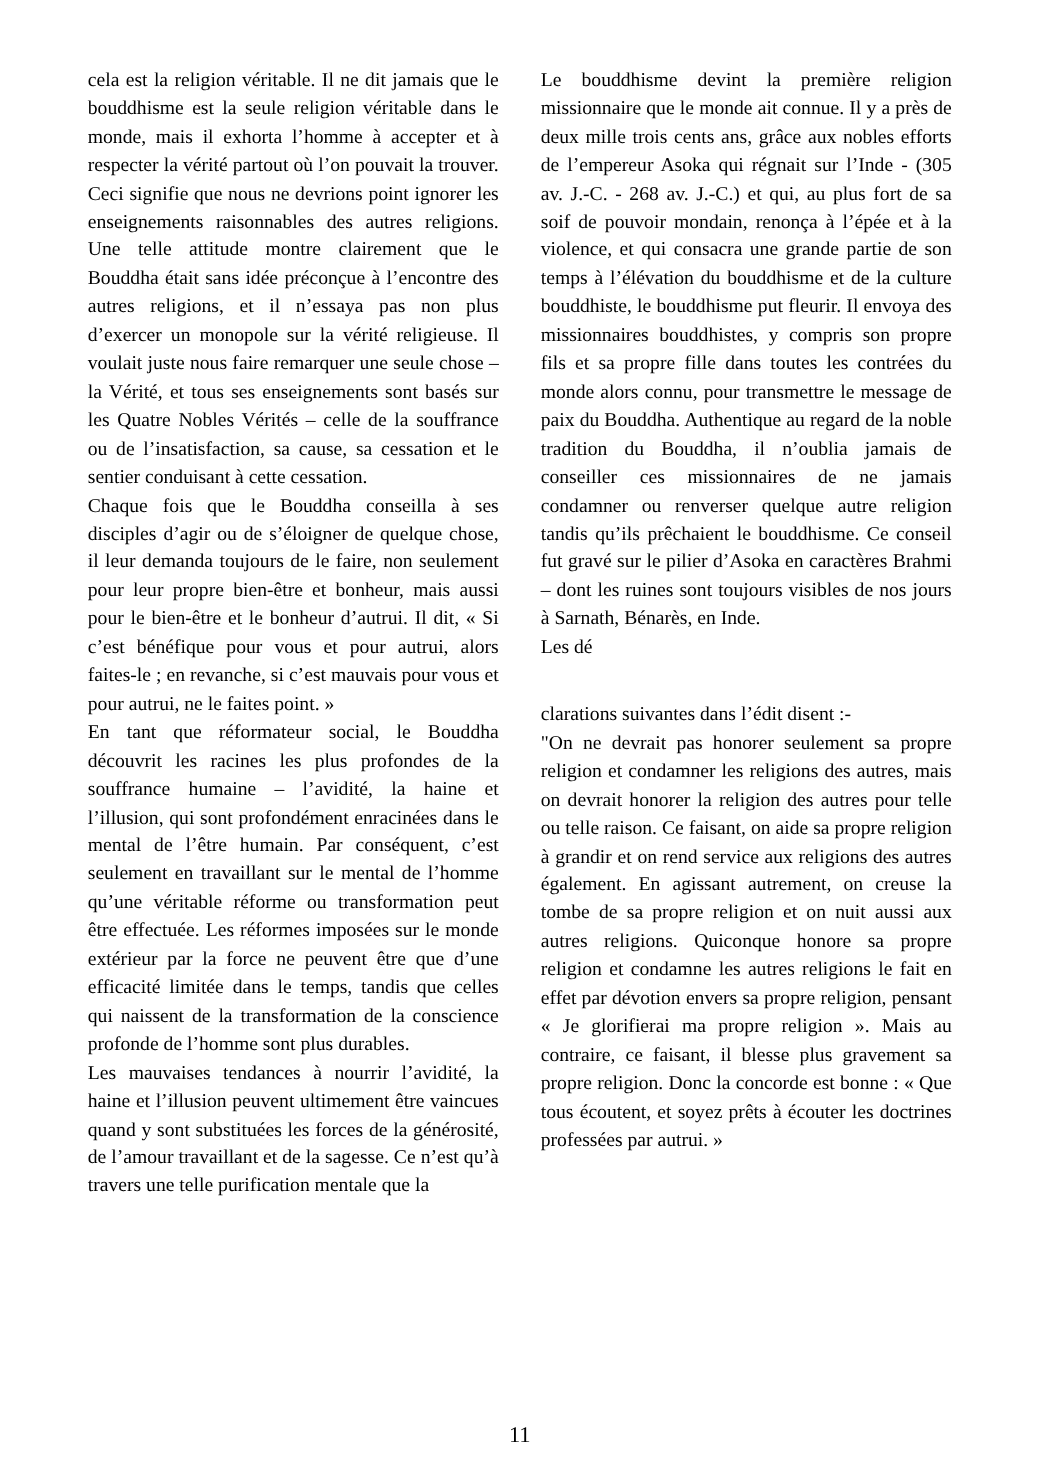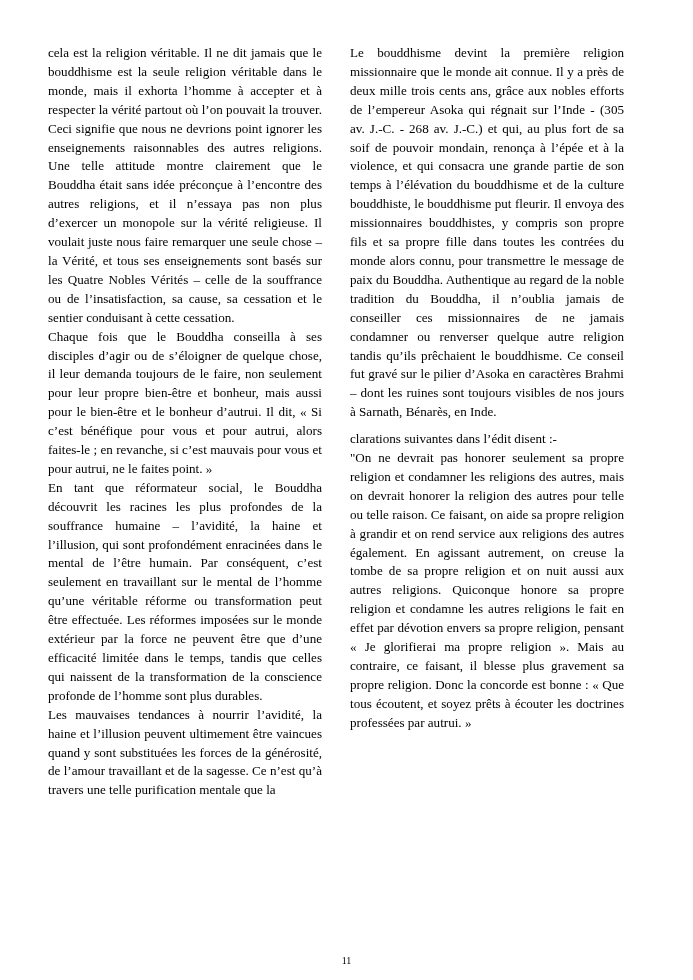--- a/index.html
+++ b/index.html
@@ -19,60 +19,62 @@
   .page {
     width: 693px;
     height: 980px;
     position: relative;
     padding: 44px 48px 30px 48px;
   }
   .columns {
     display: flex;
     gap: 28px;
     height: 890px;
+    justify-content: center;
   }
   .col {
     width: 274px;
     display: flex;
     flex-direction: column;
   }
   p {
     margin: 0;
     font-size: 13.1px;
     line-height: 1.445;
     text-align: justify;
     text-justify: inter-word;
     hyphens: none;
   }
-  .gap-para { margin-top: 8px; }
+  .gap-para { margin-top: 26px; }
   .footer {
     position: absolute;
     bottom: 14px;
     left: 0;
     width: 693px;
     text-align: center;
-    font-size: 10px;
+    font-size: 15px;
     font-family: "Liberation Serif", serif;
   }
 </style>
 </head>
 <body>
 
 <div class="page">
   <div class="columns">
 
     <div class="col">
       <p>cela est la religion véritable. Il ne dit jamais que le bouddhisme est la seule religion véritable dans le monde, mais il exhorta l’homme à accepter et à respecter la vérité partout où l’on pouvait la trouver. Ceci signifie que nous ne devrions point ignorer les enseignements raisonnables des autres religions. Une telle attitude montre clairement que le Bouddha était sans idée préconçue à l’encontre des autres religions, et il n’essaya pas non plus d’exercer un monopole sur la vérité religieuse. Il voulait juste nous faire remarquer une seule chose – la Vérité, et tous ses enseignements sont basés sur les Quatre Nobles Vérités – celle de la souffrance ou de l’insatisfaction, sa cause, sa cessation et le sentier conduisant à cette cessation.</p>
       <p>Chaque fois que le Bouddha conseilla à ses disciples d’agir ou de s’éloigner de quelque chose, il leur demanda toujours de le faire, non seulement pour leur propre bien-être et bonheur, mais aussi pour le bien-être et le bonheur d’autrui. Il dit, « Si c’est bénéfique pour vous et pour autrui, alors faites-le ; en revanche, si c’est mauvais pour vous et pour autrui, ne le faites point. »</p>
       <p>En tant que réformateur social, le Bouddha découvrit les racines les plus profondes de la souffrance humaine – l’avidité, la haine et l’illusion, qui sont profondément enracinées dans le mental de l’être humain. Par conséquent, c’est seulement en travaillant sur le mental de l’homme qu’une véritable réforme ou transformation peut être effectuée. Les réformes imposées sur le monde extérieur par la force ne peuvent être que d’une efficacité limitée dans le temps, tandis que celles qui naissent de la transformation de la conscience profonde de l’homme sont plus durables.</p>
       <p>Les mauvaises tendances à nourrir l’avidité, la haine et l’illusion peuvent ultimement être vaincues quand y sont substituées les forces de la générosité, de l’amour travaillant et de la sagesse. Ce n’est qu’à travers une telle purification mentale que la</p>
     </div>
 
     <div class="col">
       <p>Le bouddhisme devint la première religion missionnaire que le monde ait connue. Il y a près de deux mille trois cents ans, grâce aux nobles efforts de l’empereur Asoka qui régnait sur l’Inde - (305 av. J.-C. - 268 av. J.-C.) et qui, au plus fort de sa soif de pouvoir mondain, renonça à l’épée et à la violence, et qui consacra une grande partie de son temps à l’élévation du bouddhisme et de la culture bouddhiste, le bouddhisme put fleurir. Il envoya des missionnaires bouddhistes, y compris son propre fils et sa propre fille dans toutes les contrées du monde alors connu, pour transmettre le message de paix du Bouddha. Authentique au regard de la noble tradition du Bouddha, il n’oublia jamais de conseiller ces missionnaires de ne jamais condamner ou renverser quelque autre religion tandis qu’ils prêchaient le bouddhisme. Ce conseil fut gravé sur le pilier d’Asoka en caractères Brahmi – dont les ruines sont toujours visibles de nos jours à Sarnath, Bénarès, en Inde.</p>
+      <p>Les dé</p>
       <p class="gap-para">clarations suivantes dans l’édit disent :-</p>
       <p>"On ne devrait pas honorer seulement sa propre religion et condamner les religions des autres, mais on devrait honorer la religion des autres pour telle ou telle raison. Ce faisant, on aide sa propre religion à grandir et on rend service aux religions des autres également. En agissant autrement, on creuse la tombe de sa propre religion et on nuit aussi aux autres religions. Quiconque honore sa propre religion et condamne les autres religions le fait en effet par dévotion envers sa propre religion, pensant « Je glorifierai ma propre religion ». Mais au contraire, ce faisant, il blesse plus gravement sa propre religion. Donc la concorde est bonne : « Que tous écoutent, et soyez prêts à écouter les doctrines professées par autrui. »</p>
     </div>
 
   </div>
 
   <div class="footer">11</div>
 </div>
 
 </body></html>

